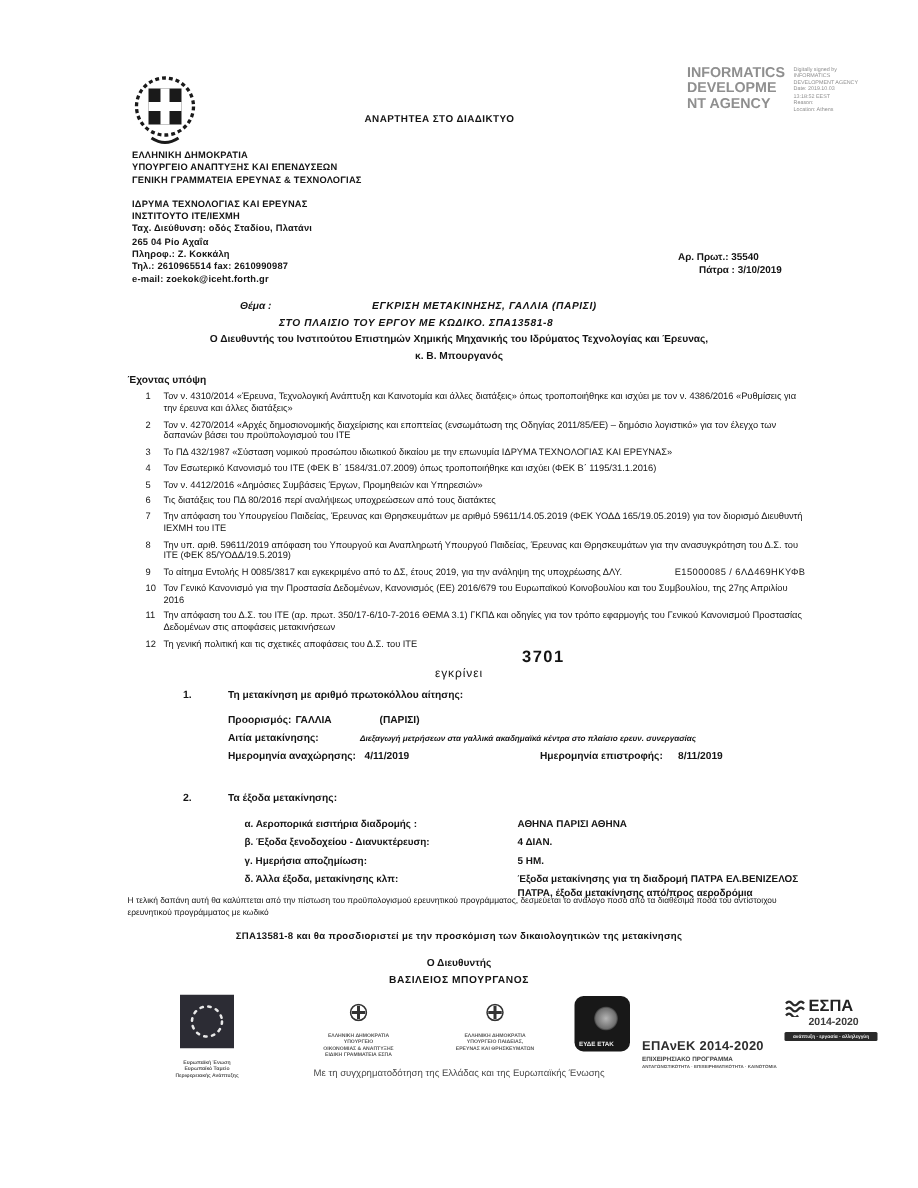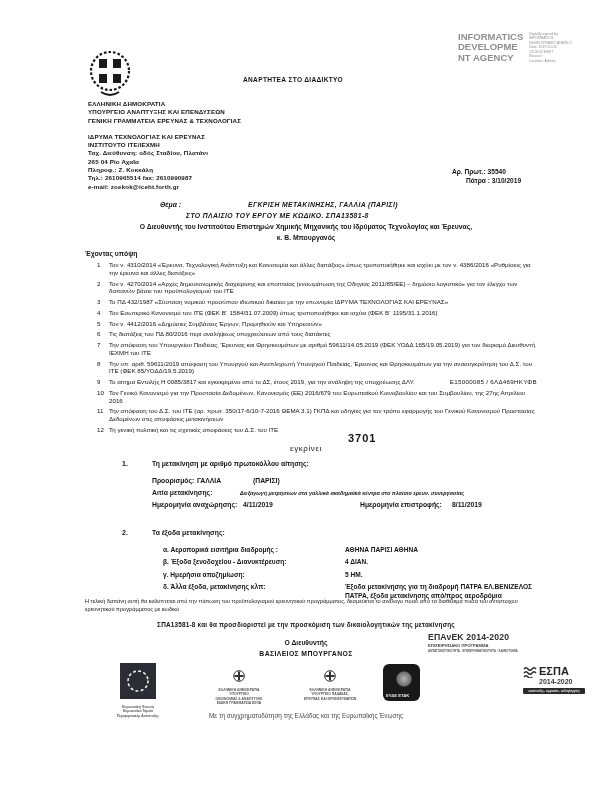--- a/index.html
+++ b/index.html
@@ -5,21 +5,21 @@
   html,body{margin:0;padding:0;background:#ffffff;}
   .page{position:relative;width:612px;height:792px;background:#fff;overflow:hidden;
         font-family:"Liberation Sans",sans-serif;color:#141414;}
   .abs{position:absolute;}
   .pre{white-space:pre-line;}
 
   
   .ada{top:8px;right:45px;font-size:12px;letter-spacing:.4px;color:#000;}
   .emblem{top:50px;left:88px;}
   .anartitea{top:76px;left:243px;font-size:6.6px;font-weight:bold;letter-spacing:.3px;}
-  .ida{top:32px;left:458px;display:flex;gap:5px;}
+  .ida{top:44px;left:458px;display:flex;gap:5px;}
   .ida-large{width:66px;font-size:9.5px;line-height:1.08;font-weight:bold;color:#8f8f8f;word-break:break-all;}
   .ida-details{width:64px;font-size:3.6px;line-height:1.25;color:#8f8f8f;}
 
   
   .letterhead{top:100px;left:88px;font-size:6.2px;font-weight:bold;line-height:8.3px;letter-spacing:.15px;}
   .lh-group2{margin-top:8px;}
 
   .protocol{top:167px;left:452px;font-size:6.6px;font-weight:bold;line-height:9px;}
   .prot-date{margin-left:14px;}
 
@@ -70,21 +70,21 @@
   
   .logo-col{position:absolute;text-align:center;}
   .cap{font-size:3.4px;line-height:1.3;color:#555;margin-top:2px;font-weight:bold;}
   .eu-col{top:663px;left:112px;width:52px;}
   .min1-col{top:668px;left:198px;width:82px;}
   .min2-col{top:668px;left:288px;width:84px;}
   .eyde{top:664px;left:383px;width:37px;height:37px;background:#181818;border-radius:6px;position:absolute;}
   .eyde-blob{position:absolute;top:7px;left:13px;width:16px;height:16px;border-radius:50%;
              background:radial-gradient(circle,#b5b5b5 0%,#6f6f6f 60%,transparent 75%);}
   .eyde-label{position:absolute;left:3px;bottom:3px;color:#e8e8e8;font-size:4.2px;font-weight:bold;}
-  .epanek{top:632px;left:428px;width:96px;position:absolute;text-align:left;}
+  .epanek{top:692px;left:428px;width:96px;position:absolute;text-align:left;}
   .epanek-title{font-size:8.6px;font-weight:bold;color:#2d2d2d;letter-spacing:.2px;}
   .epanek-sub1{font-size:4.2px;font-weight:bold;color:#444;margin-top:1px;}
   .epanek-sub2{font-size:3px;font-weight:bold;color:#555;margin-top:1px;}
   .espa{top:666px;left:523px;width:62px;position:absolute;}
   .espa-row{display:flex;align-items:flex-start;gap:2px;}
   .espa-title{font-size:11px;font-weight:bold;color:#222;line-height:1;}
   .espa-years{font-size:7px;font-weight:bold;color:#3a3a3a;margin-left:16px;line-height:1.1;}
   .espa-bar{margin-top:2px;background:#2a2a2a;color:#eee;font-size:3.2px;text-align:center;
             padding:1px 0;border-radius:1px;font-weight:bold;}
   .cofinance{top:712px;left:0;right:0;text-align:center;font-size:6.4px;color:#4a4a4a;font-weight:500;}

